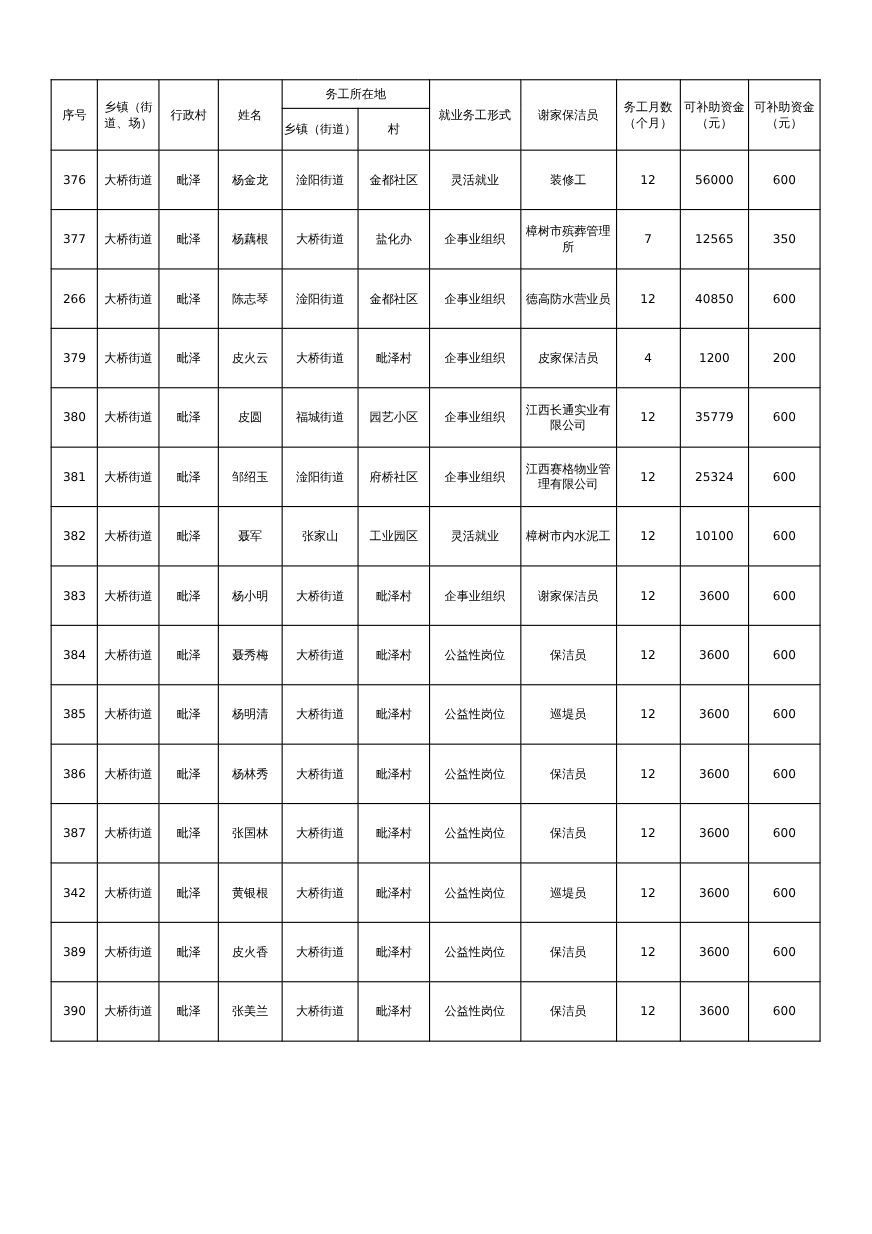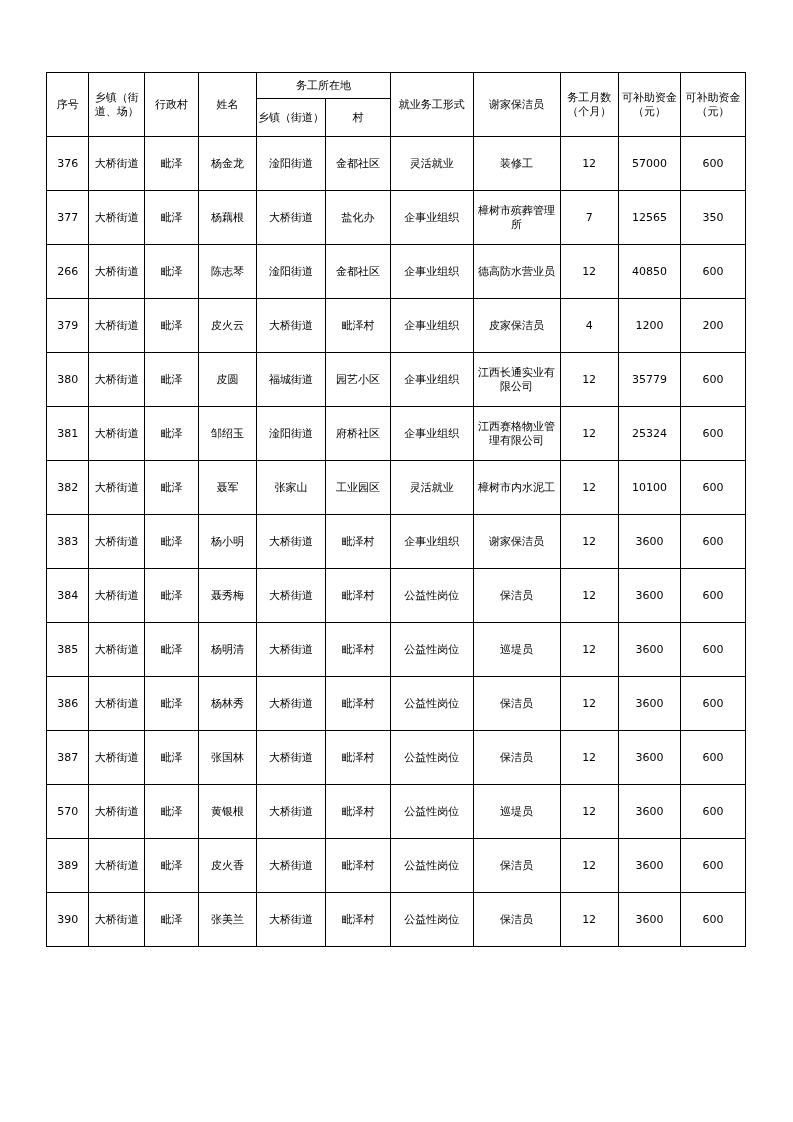--- a/index.html
+++ b/index.html
@@ -104,21 +104,21 @@
           <tr>
             <td>376</td>
             <td>大桥街道</td>
             <td>毗泽</td>
             <td>杨金龙</td>
             <td>淦阳街道</td>
             <td>金都社区</td>
             <td>灵活就业</td>
             <td>装修工</td>
             <td>12</td>
-            <td>57000</td>
+            <td>56000</td>
             <td>600</td>
           </tr>
           <tr>
             <td>377</td>
             <td>大桥街道</td>
             <td>毗泽</td>
             <td>杨藕根</td>
             <td>大桥街道</td>
             <td>盐化办</td>
             <td>企事业组织</td>
@@ -251,21 +251,21 @@
             <td>张国林</td>
             <td>大桥街道</td>
             <td>毗泽村</td>
             <td>公益性岗位</td>
             <td>保洁员</td>
             <td>12</td>
             <td>3600</td>
             <td>600</td>
           </tr>
           <tr>
-            <td>570</td>
+            <td>342</td>
             <td>大桥街道</td>
             <td>毗泽</td>
             <td>黄银根</td>
             <td>大桥街道</td>
             <td>毗泽村</td>
             <td>公益性岗位</td>
             <td>巡堤员</td>
             <td>12</td>
             <td>3600</td>
             <td>600</td>

